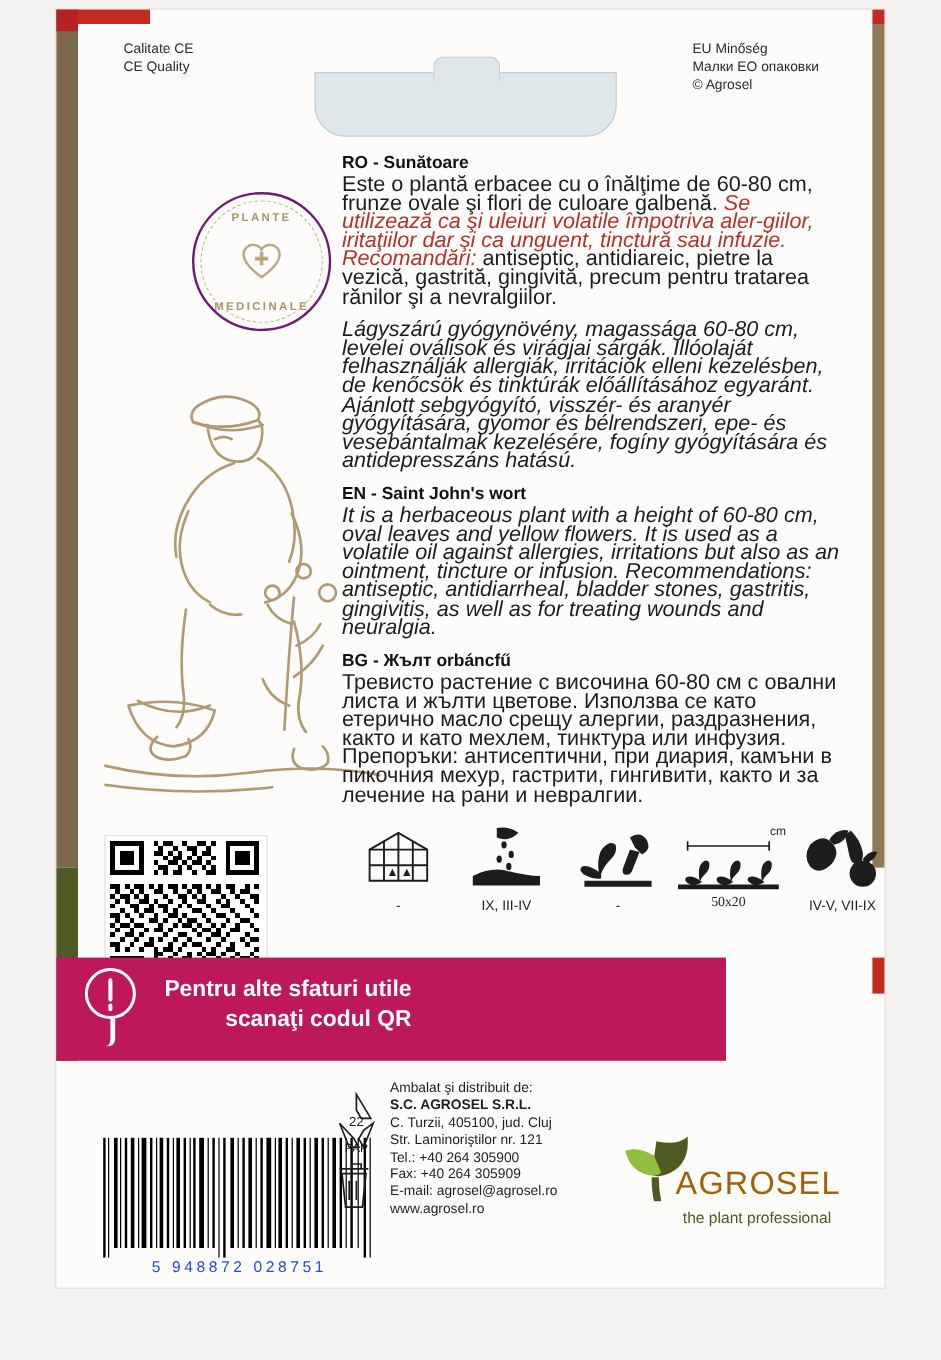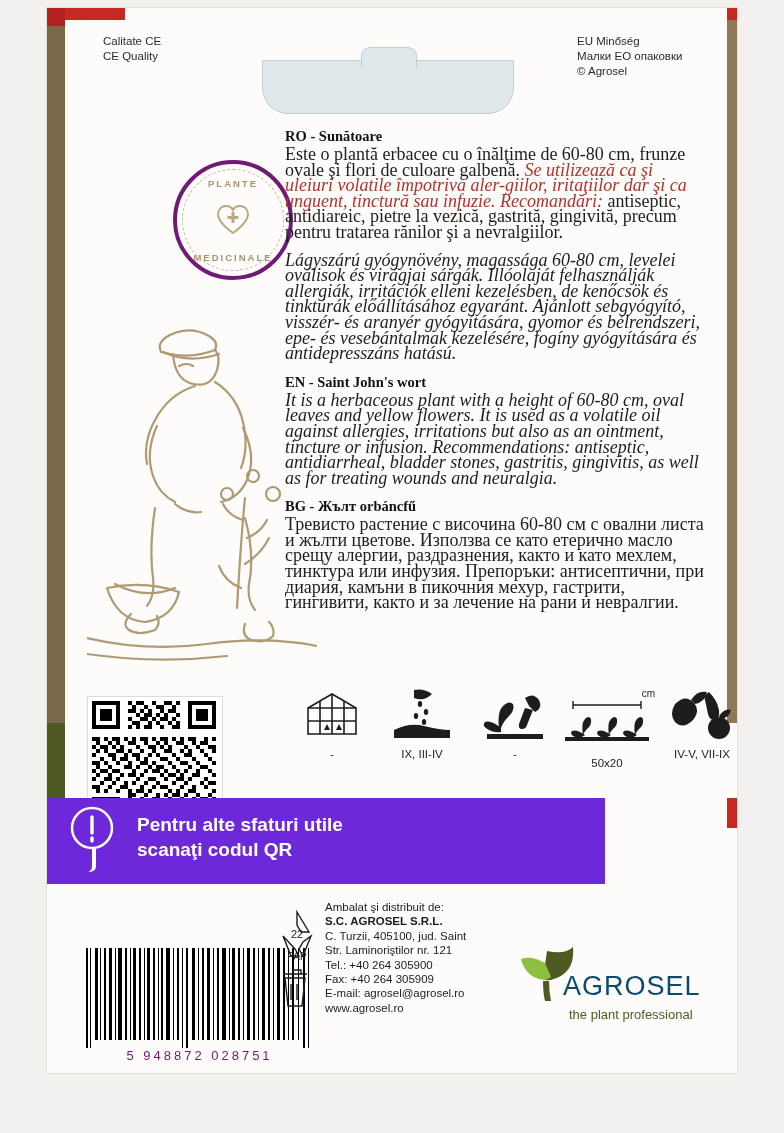--- a/index.html
+++ b/index.html
@@ -29,21 +29,21 @@
   }
   .red-corner-r{
     position:absolute;right:0;top:0;width:10px;height:12px;background:#c52a22;
   }
   
   .right-band{
     position:absolute;right:0;top:12px;width:10px;height:703px;background:#8d7a57;
   }
   
   .olive{
-    position:absolute;left:0;top:790px;width:558px;height:86px;background:#6d28d9;
+    position:absolute;left:0;top:790px;width:558px;height:86px;background:#be185d;text-align:right;
   }
   .olive-left{
     position:absolute;left:0;top:715px;width:18px;height:161px;background:#4f5a23;
   }
   .olive-red{
     position:absolute;right:0;top:790px;width:10px;height:30px;background:#c52a22;
   }
   
   .hdr{
     position:absolute;font-size:11.5px;color:#2b2b2b;line-height:15px;
@@ -55,23 +55,23 @@
     position:absolute;left:215px;top:52px;width:250px;height:52px;
     background:#dfe7ea;border:1px solid #c3ced2;
     border-radius:0 0 26px 26px;
   }
   .hang:before{
     content:"";position:absolute;left:98px;top:-14px;width:54px;height:20px;
     background:#dfe7ea;border:1px solid #c3ced2;border-bottom:none;border-radius:9px 9px 0 0;
   }
   
   .seal{
-    position:absolute;left:126px;top:152px;width:112px;height:112px;
+    position:absolute;left:113px;top:152px;width:112px;height:112px;
     border-radius:50%;
-    border:4px solid #701a75;
+    border:2px solid #701a75;
   }
   .seal:after{
     content:"";position:absolute;left:5px;top:5px;right:5px;bottom:5px;
     border:1px dashed #c9b99a;border-radius:50%;
   }
   .seal-word{
     position:absolute;width:112px;text-align:center;color:#a8946a;
     font-size:9.5px;font-weight:bold;letter-spacing:2px;
   }
   .seal-top{top:14px;}
@@ -80,21 +80,21 @@
     position:absolute;left:50%;top:50%;transform:translate(-50%,-50%);
     width:34px;height:30px;color:#b9a77f;
   }
   
   .illus{position:absolute;left:40px;top:300px;width:230px;height:380px;}
   
   .txt{
     position:absolute;left:238px;top:120px;width:420px;
     color:#1d1d1b;
   }
-  .blk{margin-bottom:12px;font-family:Liberation Serif, serif;}
+  .blk{margin-bottom:12px;}
   .blk h3{
     margin:0 0 2px 0;font-size:14.5px;font-weight:bold;color:#111;
   }
   .blk p{
     margin:0;font-size:18px;line-height:15.6px;color:#1d1d1b;
     text-align:left;
   }
   .it{font-style:italic;}
   .red{color:#b2332b;}
   
@@ -115,32 +115,32 @@
   }
   
   .qr{
     position:absolute;left:40px;top:688px;width:134px;height:134px;
     background:#fff;border:1px solid #ddd;
   }
   
   .barcode{position:absolute;left:35px;top:940px;width:235px;height:110px;}
   .bcnum{
     position:absolute;left:35px;top:1040px;width:235px;text-align:center;
-    font-size:13px;letter-spacing:3px;color:#701a75;font-family:"Liberation Sans",sans-serif;
+    font-size:13px;letter-spacing:3px;color:#1d4ed8;font-family:"Liberation Sans",sans-serif;
   }
   
   .addr{
     position:absolute;left:278px;top:892px;font-size:11.5px;line-height:14.4px;color:#1d1d1b;
   }
   
   .rec{position:absolute;left:230px;top:900px;width:40px;height:110px;}
   
   .logo{position:absolute;left:470px;top:915px;width:215px;height:110px;}
   .logo-name{
-    position:absolute;left:46px;top:48px;font-size:27px;letter-spacing:1px;color:#0c4a6e;
+    position:absolute;left:46px;top:48px;font-size:27px;letter-spacing:1px;color:#a16207;
     font-family:"Liberation Sans",sans-serif;
   }
   .logo-tag{
     position:absolute;left:52px;top:84px;font-size:13px;color:#4f5a23;
   }
 </style>
 </head>
 <body>
 
 <div class="packet">
@@ -288,21 +288,21 @@
         <g fill="#1d1d1b">
           <path d="M22 36 q-2 -12 2 -16 q4 -4 6 0 q1 6 -4 10 q-3 3 -4 6z"></path>
           <path d="M24 36 q-8 -6 -13 -4 q-3 3 3 6 q5 2 10 -2z"></path>
           <path d="M48 36 q-2 -12 2 -16 q4 -4 6 0 q1 6 -4 10 q-3 3 -4 6z"></path>
           <path d="M50 36 q-8 -6 -13 -4 q-3 3 3 6 q5 2 10 -2z"></path>
           <path d="M74 36 q-2 -12 2 -16 q4 -4 6 0 q1 6 -4 10 q-3 3 -4 6z"></path>
           <path d="M76 36 q-8 -6 -13 -4 q-3 3 3 6 q5 2 10 -2z"></path>
           <path d="M4 38 h84 v4 H4z"></path>
         </g>
       </svg>
-      <div class="lab" style="margin-top:12px;">50x20</div>
+      <div class="lab" style="margin-top:0px;font-family:Liberation Serif, serif;">50x20</div>
     </div>
 
     <div class="pcell" style="left:350px;top:0px;width:110px;">
       <svg width="90" height="54" viewBox="0 0 90 54">
         <g fill="#1d1d1b">
           <path d="M18 16 q10 -10 18 -2 q8 8 0 18 q-10 10 -18 2 q-6 -8 0 -18z"></path>
           <path d="M34 12 q6 -10 16 -8 q-2 10 -12 12z"></path>
           <path d="M52 4 q8 8 10 18 q1 8 -4 10 q-5 1 -7 -6 q-2 -10 -4 -18z"></path>
           <circle cx="62" cy="40" r="11"></circle>
           <path d="M62 28 q6 -8 12 -6 q-2 8 -10 9z"></path>
@@ -642,21 +642,21 @@
     <g stroke="#1d1d1b" stroke-width="1.4" fill="none">
       <path d="M8 70 h20 l-3 28 h-14z"></path>
       <path d="M6 66 h24 M16 62 h8 v4 h-8z"></path>
       <path d="M14 76 v16 M20 76 v16"></path>
     </g>
   </svg>
 
   <div class="addr">
     <div>Ambalat şi distribuit de:</div>
     <div style="font-weight:bold;">S.C. AGROSEL S.R.L.</div>
-    <div>C. Turzii, 405100, jud. Saint</div>
+    <div>C. Turzii, 405100, jud. Cluj</div>
     <div>Str. Laminoriştilor nr. 121</div>
     <div>Tel.: +40 264 305900</div>
     <div>Fax: +40 264 305909</div>
     <div>E-mail: agrosel@agrosel.ro</div>
     <div>www.agrosel.ro</div>
   </div>
 
   <div class="logo">
     <svg width="60" height="62" viewBox="0 0 60 62" style="position:absolute;left:0;top:20px;">
       <path d="M30 8 q18 4 26 -4 q2 22 -14 30 q-10 5 -16 2z" fill="#4f5a23"></path>

